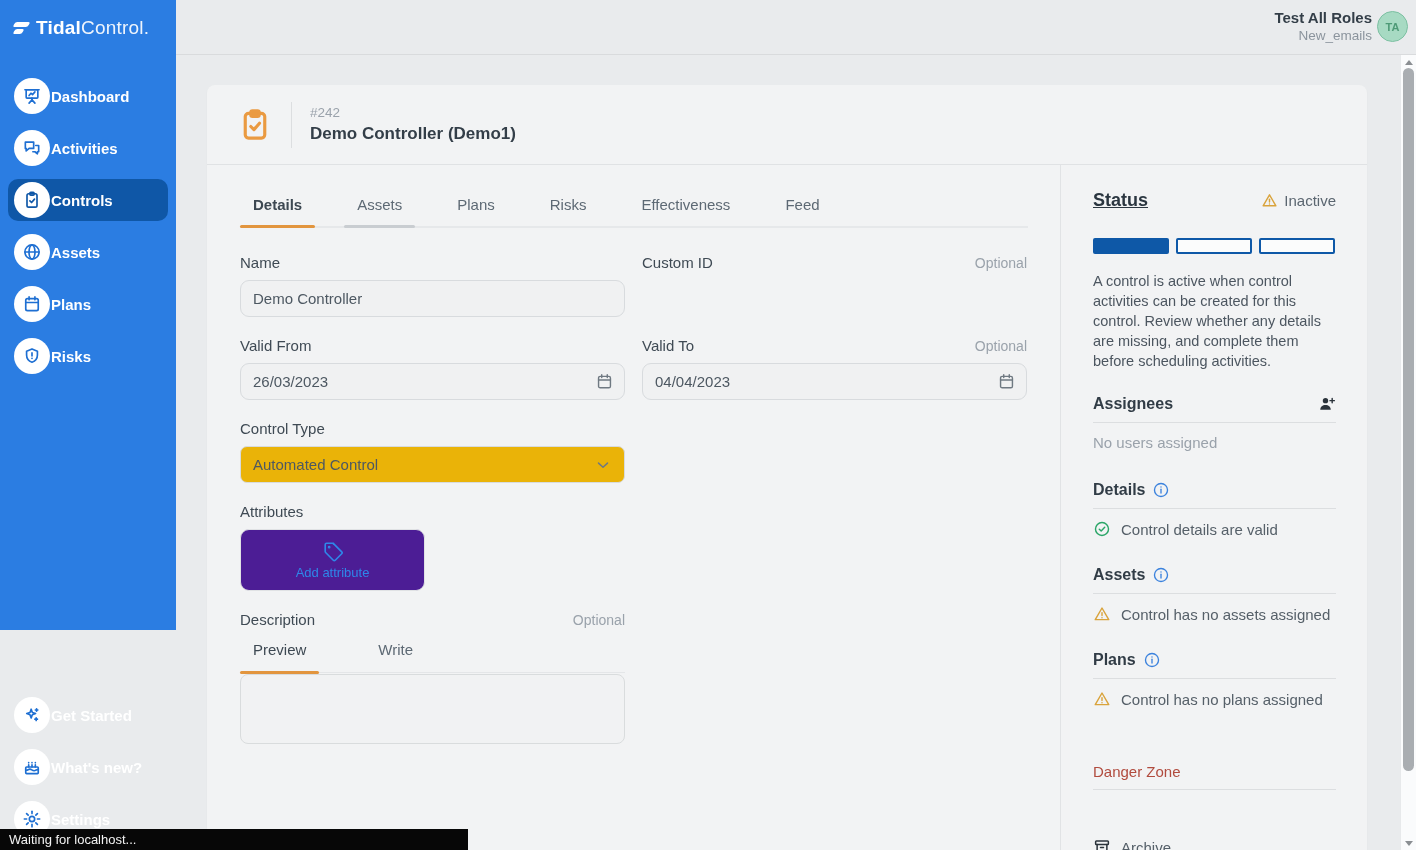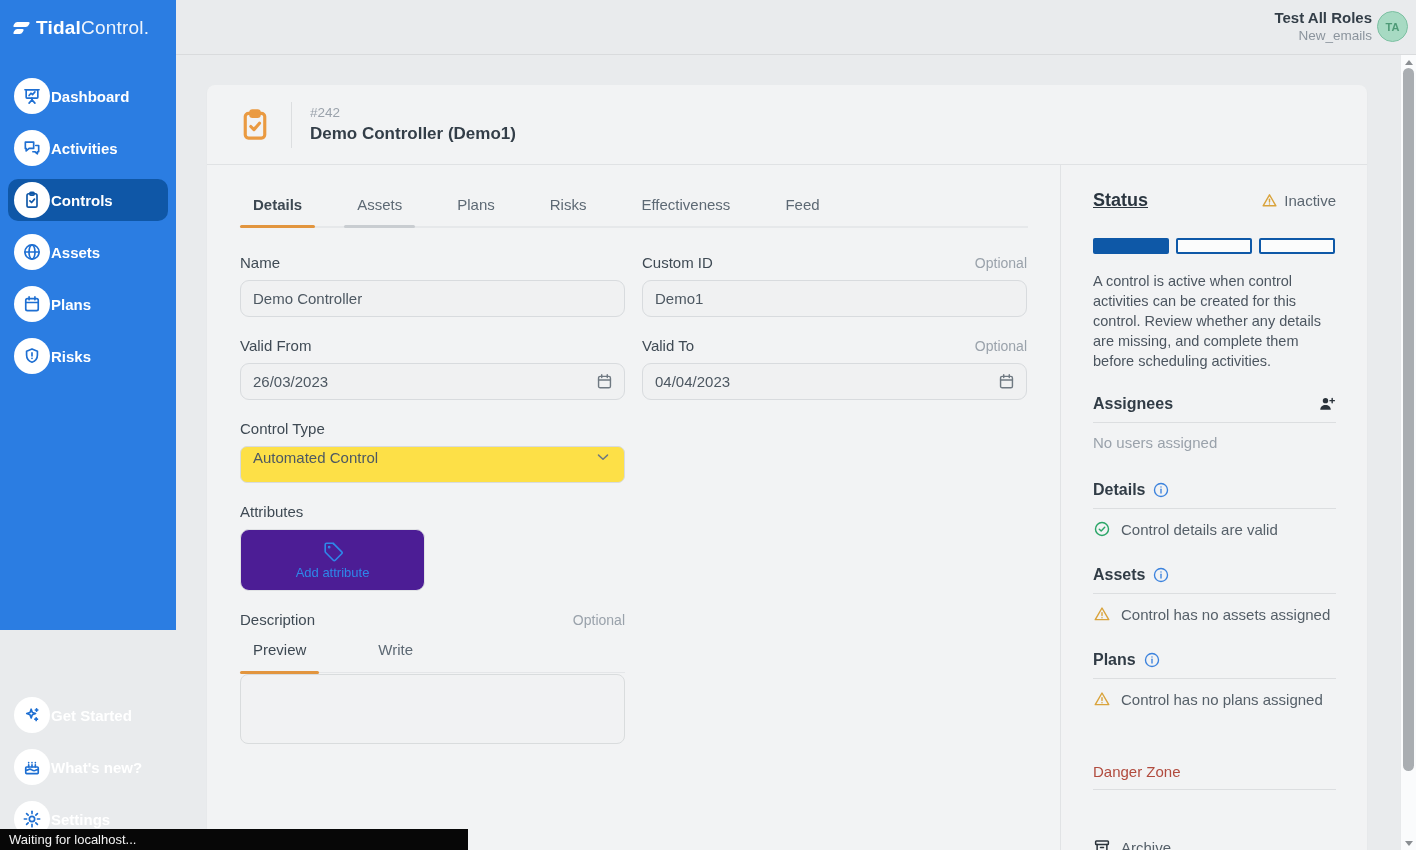--- a/index.html
+++ b/index.html
@@ -69,22 +69,22 @@
 
   
   .frm-grid { display:grid; grid-template-columns:385px 385px; column-gap:17px; }
   .lblrow { display:flex; justify-content:space-between; align-items:baseline; margin-bottom:9px; }
   .lbl { font-size:15px; color:#3f4a54; font-weight:500; }
   .opt { font-size:14px; color:#9aa2ab; }
   .fld { position:relative; }
   .inp { width:100%; height:37px; background:#f0f1f2; border:1px solid #d8dbde; border-radius:9px;
     font-family:inherit; font-size:15px; color:#4d5862; padding:0 12px; outline:none; }
   .fld .fld-ic { position:absolute; right:11px; top:9px; color:#6f7982; pointer-events:none; }
-  .selectbox { width:100%; height:37px; background:#fde047; border:1px solid #d8dbde; border-radius:7px;
-    display:flex; align-items:flex-end; justify-content:space-between; padding:16px 12px; font-size:15px; color:#4d5862; cursor:pointer; }
+  .selectbox { width:100%; height:37px; background:#eab308; border:1px solid #d8dbde; border-radius:7px;
+    display:flex; align-items:center; justify-content:space-between; padding:16px 12px; font-size:15px; color:#4d5862; cursor:pointer; }
   .mt26 { margin-top:26px; } .mt20 { margin-top:20px; }
 
   .attr-box { margin-top:0; width:185px; height:62px; background:#4c1d95; border:1px solid #e0e2e4; border-radius:9px;
     display:flex; flex-direction:column; align-items:center; justify-content:center; gap:3px; cursor:pointer; }
   .attr-box .add-label { font-size:13px; color:#2e87e9; }
   .attr-box svg { color:#2e87e9; }
 
   
   .desc-tabs { display:flex; margin-top:13px; border-bottom:1.5px solid #e4e6e8; width:385px; }
   .desc-tab { font-size:15px; color:#5d6974; padding:0 13px 14px 13px; margin-right:46px; position:relative; cursor:pointer; }
@@ -290,21 +290,20 @@
           <div class="lblrow">
               <span class="lbl">Name</span>
             </div>
           <div class="fld"><input class="inp" type="text" value="Demo Controller" style=""></div>
         </div>
         <div>
           <div class="lblrow">
             <span class="lbl">Custom ID</span>
             <span class="opt">Optional</span>
           </div>
-          <div class="fld"><input class="inp" type="text" value="Demo1" style=""></div>
         </div>
       </div>
 
       <div class="frm-grid mt20">
         <div>
           <div class="lblrow">
               <span class="lbl">Valid From</span>
             </div>
           <div class="fld">
             <input class="inp" type="text" value="26/03/2023" style="">

